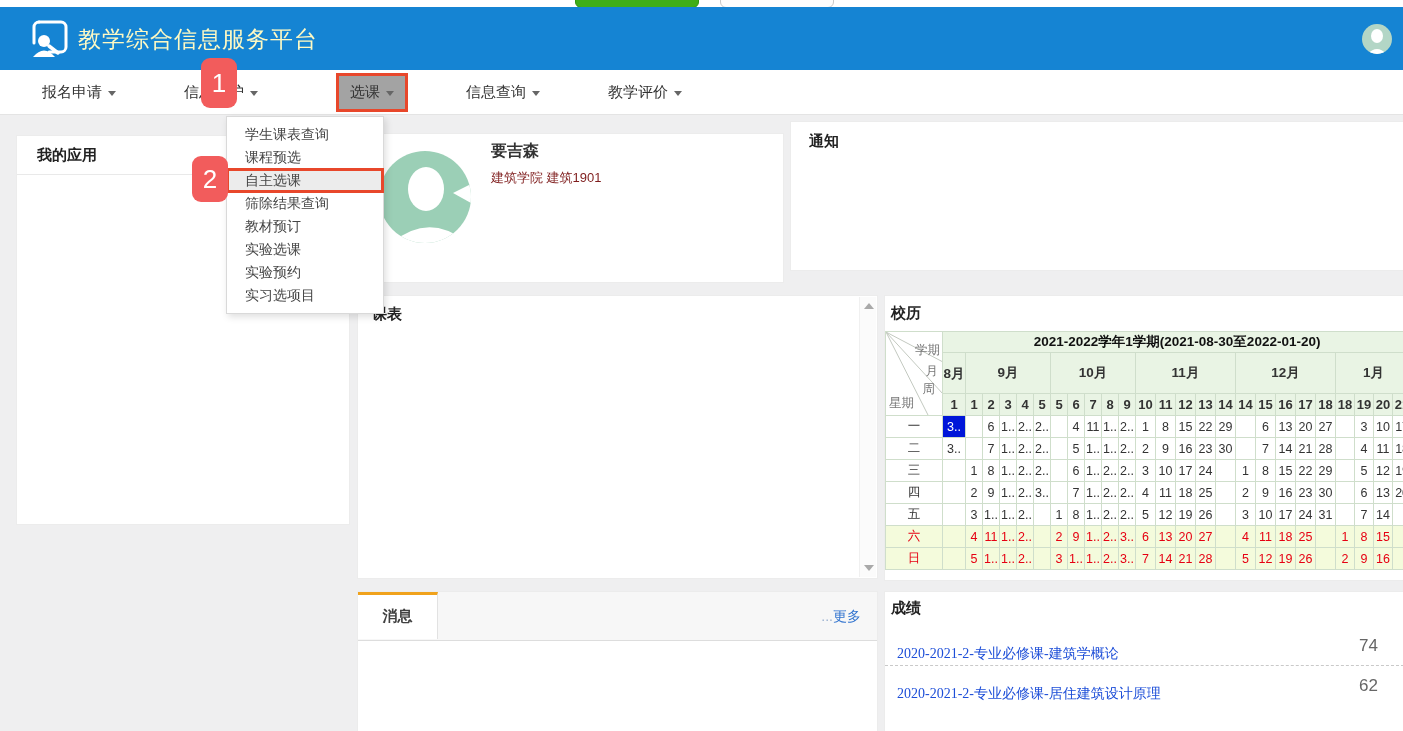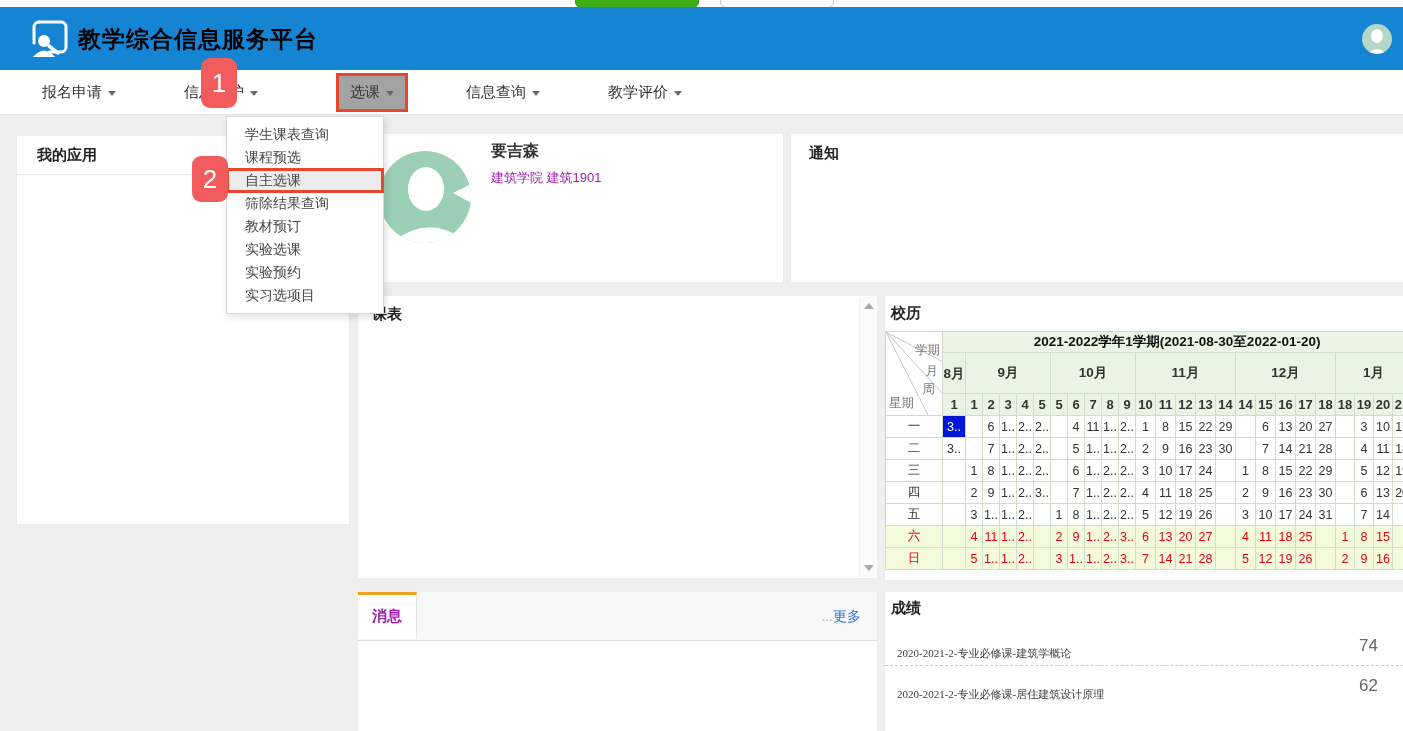--- a/index.html
+++ b/index.html
@@ -10,21 +10,21 @@
     -webkit-font-smoothing:antialiased;
   }
   
   .top-strip{position:absolute;top:0;left:0;width:100%;height:7px;background:#fff;z-index:2;}
   .chrome-btn-green{position:absolute;left:575px;top:-6px;width:122px;height:12px;border-radius:6px;background:#3fae17;border:1px solid #2f970f;}
   .chrome-btn-white{position:absolute;left:720px;top:-6px;width:112px;height:12px;border-radius:6px;background:#fdfdfd;border:1px solid #c9c9c9;}
 
   
   .app-header{position:absolute;top:7px;left:0;width:100%;height:63px;background:#1584d3;z-index:2;}
   .logo{position:absolute;left:30px;top:12px;}
-  .app-title{position:absolute;left:78px;top:17px;font-size:23px;font-weight:bold;color:#000000;letter-spacing:1px;}
+  .app-title{position:absolute;left:78px;top:17px;font-size:23px;font-weight:normal;color:#fef9c3;letter-spacing:1px;}
   .header-avatar{position:absolute;right:11px;top:17px;width:30px;height:30px;cursor:pointer;}
 
   
   .navbar{position:absolute;top:70px;left:0;width:100%;height:45px;background:#fff;border-bottom:1px solid #e4e4e4;
     box-sizing:border-box;display:flex;align-items:center;padding-left:40px;z-index:3;}
   .nav-item{display:flex;align-items:center;font-size:15px;color:#333;margin-right:24px;cursor:pointer;padding:9px 2px;white-space:nowrap;}
   .caret{width:0;height:0;border-left:4px solid transparent;border-right:4px solid transparent;border-top:5px solid #666;margin-left:6px;margin-top:3px;}
   .nav-item.open{background:#a3a3a3;border:3px solid #e8472b;padding:7px 11px;margin-left:12px;margin-right:16px;justify-content:space-between;}
 
   
@@ -42,23 +42,23 @@
   
   .panel{position:absolute;background:#fff;border:1px solid #ececec;box-sizing:border-box;}
   .panel-title{font-size:15px;font-weight:bold;color:#222;}
 
   #panel-myapps{left:16px;top:135px;width:334px;height:390px;}
   .myapps-header{height:38px;line-height:38px;padding-left:20px;border-bottom:1px solid #e9e9e9;}
 
   #panel-student{left:357px;top:133px;width:427px;height:150px;}
   .avatar-big{position:absolute;left:21px;top:17px;width:92px;height:92px;}
   .student-name{position:absolute;left:133px;top:7px;font-size:16px;font-weight:bold;color:#333;}
-  .student-dept{position:absolute;left:133px;top:35px;font-size:13px;color:#a21caf;}
-
-  #panel-notice{left:790px;top:133px;width:614px;height:150px;}
+  .student-dept{position:absolute;left:133px;top:35px;font-size:13px;color:#7f1d1d;}
+
+  #panel-notice{left:790px;top:121px;width:614px;height:150px;}
   #panel-notice .panel-title{position:absolute;left:18px;top:10px;}
 
   #panel-timetable{left:357px;top:295px;width:521px;height:284px;}
   #panel-timetable .panel-title{position:absolute;left:14px;top:9px;}
   .scrollbar{position:absolute;top:1px;right:1px;bottom:1px;width:16px;background:#fbfbfb;border-left:1px solid #f0f0f0;}
   .sb-up,.sb-down{position:absolute;left:4px;width:0;height:0;border-left:5px solid transparent;border-right:5px solid transparent;cursor:pointer;}
   .sb-up{top:6px;border-bottom:6px solid #a9a9a9;}
   .sb-down{bottom:6px;border-top:6px solid #a9a9a9;}
 
   #panel-calendar{left:884px;top:295px;width:520px;height:286px;border-right:none;}
@@ -72,32 +72,32 @@
   .cal-week td{background:#e9f4e4;font-weight:bold;font-size:13px;height:21px;}
   .cal-corner{background:#fff !important;position:relative;}
   .cal-corner .cl{position:absolute;font-size:12.5px;color:#777;font-weight:normal;}
   .day-row td{height:21px;background:#fff;}
   .day-row.weekend td{background:#f4fbdc;color:#e60012;}
   .day-label{font-size:14px;}
   .cell-hl{background:#0016d9 !important;color:#fff !important;}
 
   #panel-messages{left:357px;top:591px;width:521px;height:141px;}
   .tabs{position:relative;height:48px;background:#f7f7f7;border-bottom:1px solid #ddd;}
-  .tab-active{position:absolute;left:0;top:0;width:59px;height:47px;background:#fff;border-top:3px solid #f0a21c;
-    border-right:1px solid #e2e2e2;box-sizing:border-box;text-align:center;line-height:42px;font-weight:bold;font-size:15px;color:#a21caf;cursor:pointer;}
+  .tab-active{position:absolute;left:0;top:0;width:80px;height:47px;background:#fff;border-top:3px solid #f0a21c;
+    border-right:1px solid #e2e2e2;box-sizing:border-box;text-align:center;line-height:42px;font-weight:bold;font-size:15px;color:#404040;cursor:pointer;}
   .more-link{position:absolute;right:16px;top:16px;font-size:14px;color:#3274cf;cursor:pointer;}
   .more-link .dots{color:#9ab0cf;}
 
   #panel-grades{left:884px;top:591px;width:520px;height:141px;border-right:none;}
   #panel-grades .panel-title{position:absolute;left:6px;top:7px;}
   .grades-list{margin-top:34px;}
   .grade-row{display:flex;justify-content:space-between;align-items:center;height:40px;box-sizing:border-box;
     padding:0 26px 0 12px;border-bottom:1px dashed #c9c9c9;}
   .grade-row:last-child{border-bottom:none;}
-  .grade-course{font-family:"Liberation Serif","DejaVu Serif",serif;font-size:11px;color:#404040;margin-top:16px;}
+  .grade-course{font-family:"Liberation Serif","DejaVu Serif",serif;font-size:14px;color:#1d4ed8;margin-top:16px;}
   .grade-score{font-size:17px;color:#666;margin-left:40px;}
 </style>
 </head>
 <body>
 
 <div class="top-strip">
   <div class="chrome-btn-green"></div>
   <div class="chrome-btn-white"></div>
 </div>
 

